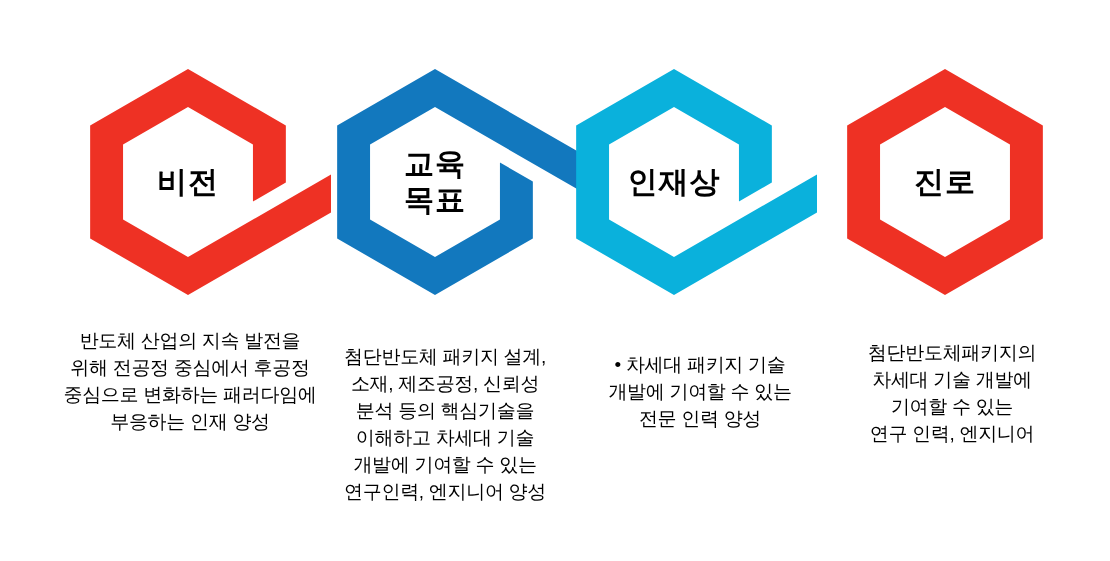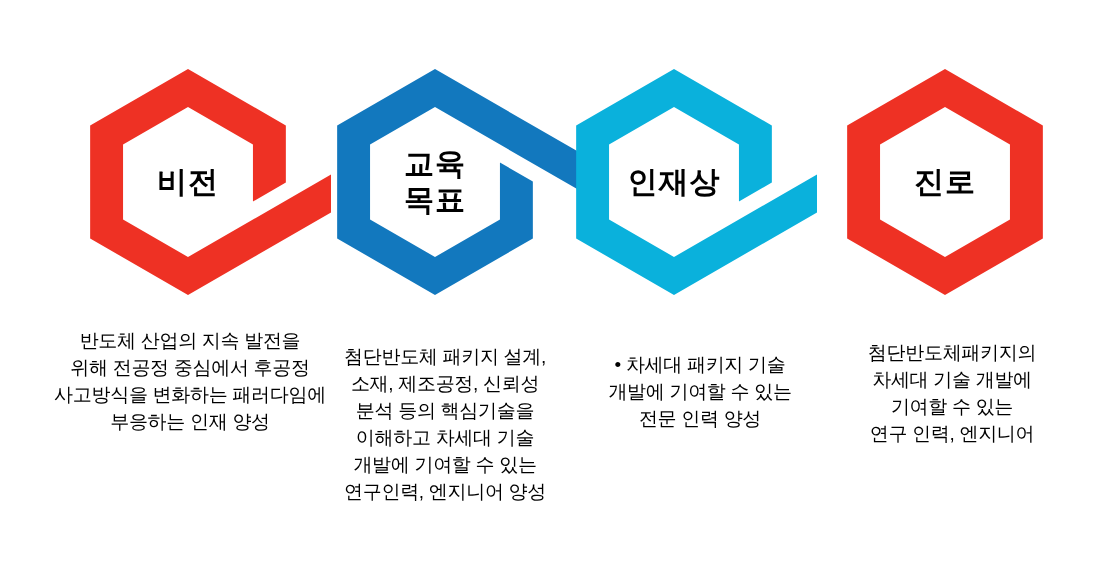--- a/index.html
+++ b/index.html
@@ -70,21 +70,21 @@
   <div class="hex-group pos-4">
     <svg width="242" height="228" viewBox="0 0 242 228">
       <path fill-rule="evenodd" d="M98 1 L0.15 57.5 L0.15 170.5 L98 227 L195.85 170.5 L195.85 57.5 Z M98 39 L162.95 76.5 L162.95 151.5 L98 189 L33.05 151.5 L33.05 76.5 Z" fill="#EE3124"></path>
     </svg>
     <div class="hex-title">진로</div>
   </div>
 
   <div class="body-text body-1">
     <p>반도체 산업의 지속 발전을
 위해 전공정 중심에서 후공정
-사고방식을 변화하는 패러다임에
+중심으로 변화하는 패러다임에
 부응하는 인재 양성</p>
     <p class="para2"></p>
   </div>
 
   <div class="body-text body-2">
     <p>첨단반도체 패키지 설계,
 소재, 제조공정, 신뢰성
 분석 등의 핵심기술을
 이해하고 차세대 기술
 개발에 기여할 수 있는

